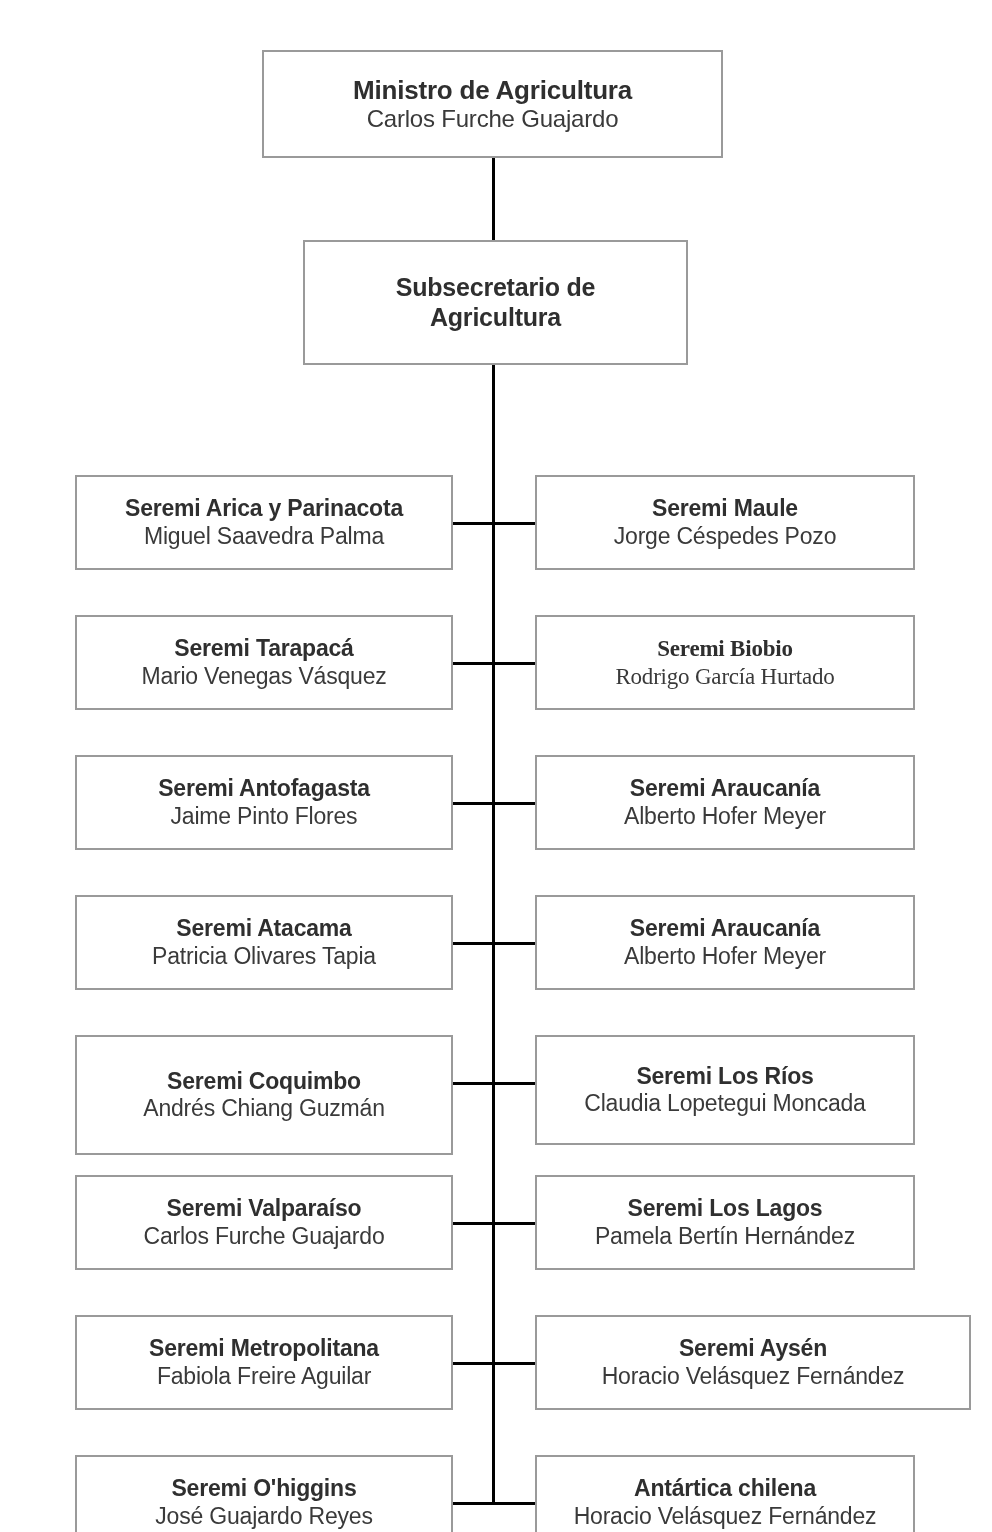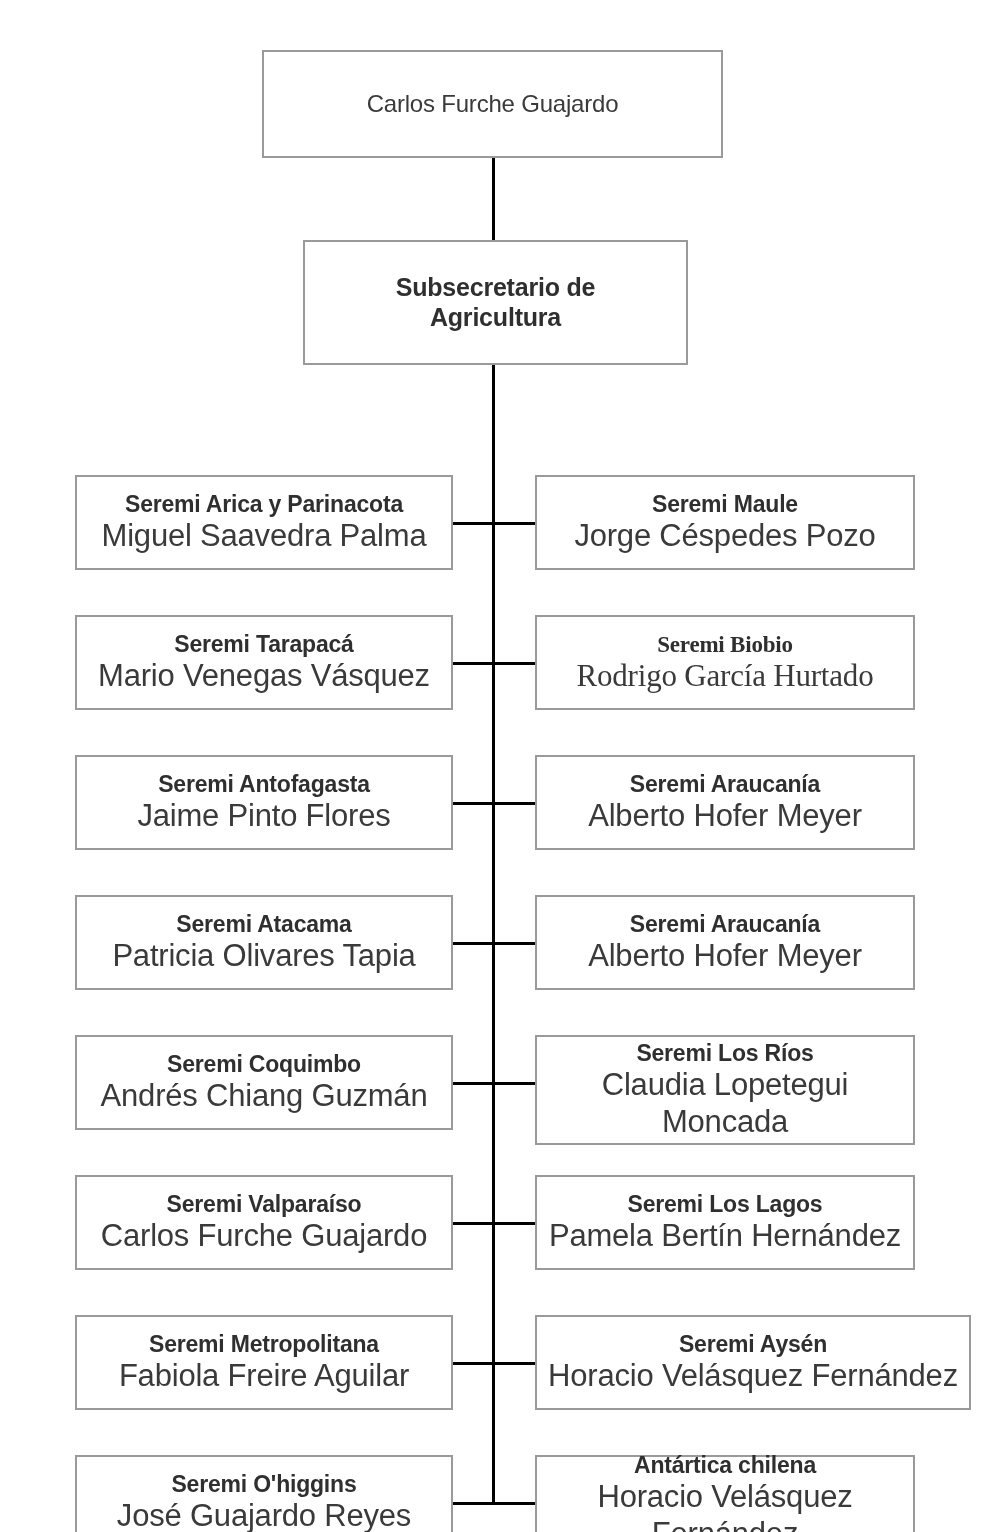--- a/index.html
+++ b/index.html
@@ -39,21 +39,21 @@
   }
   .node .title {
     font-weight: bold;
     font-size: 23px;
     line-height: 1.18;
     color: #2f2f2f;
     letter-spacing: -0.2px;
   }
   .node .person {
     font-weight: normal;
-    font-size: 31px;
+    font-size: 23px;
     line-height: 1.18;
     color: #3a3a3a;
     letter-spacing: -0.2px;
   }
 
   
   .node.root .title { font-size: 26px; }
   .node.root .person { font-size: 24px; }
   .node.level2 .title { font-size: 25px; }
   .node.level2 .person { font-size: 24px; }
@@ -66,20 +66,21 @@
   }
   .conn.v { width: 3px; }
   .conn.h { height: 3px; }
 </style>
 </head>
 <body>
 
 <div id="org-chart">
 
   <div class="node root" style="left:262px; top:50px; width:461px; height:108px;">
+    <div class="title">Ministro de Agricultura</div>
     <div class="person">Carlos Furche Guajardo</div>
   </div>
 
   <div class="conn v" style="left:492px; top:158px; height:82px;"></div>
 
   <div class="node level2" style="left:303px; top:240px; width:385px; height:125px;">
     <div class="title">Subsecretario de</div>
     <div class="title">Agricultura</div>
   </div>
 
@@ -116,21 +117,21 @@
       <div class="conn h" style="left: 453px; top: 941.5px; width: 82px;"></div>
       <div class="node" style="left: 75px; top: 895px; width: 378px; height: 95px;">
         <div class="title">Seremi Atacama</div>
         <div class="person">Patricia Olivares Tapia</div>
       </div>
       <div class="node" style="left: 535px; top: 895px; width: 380px; height: 95px;">
         <div class="title">Seremi Araucanía</div>
         <div class="person">Alberto Hofer Meyer</div>
       </div>
       <div class="conn h" style="left: 453px; top: 1081.5px; width: 82px;"></div>
-      <div class="node" style="left: 75px; top: 1035px; width: 378px; height: 95px;">
+      <div class="node" style="left: 75px; top: 1035px; width: 378px; height: 120px;">
         <div class="title">Seremi Coquimbo</div>
         <div class="person">Andrés Chiang Guzmán</div>
       </div>
       <div class="node" style="left: 535px; top: 1035px; width: 380px; height: 110px;">
         <div class="title">Seremi Los Ríos</div>
         <div class="person">Claudia Lopetegui Moncada</div>
       </div>
       <div class="conn h" style="left: 453px; top: 1221.5px; width: 82px;"></div>
       <div class="node" style="left: 75px; top: 1175px; width: 378px; height: 95px;">
         <div class="title">Seremi Valparaíso</div>

